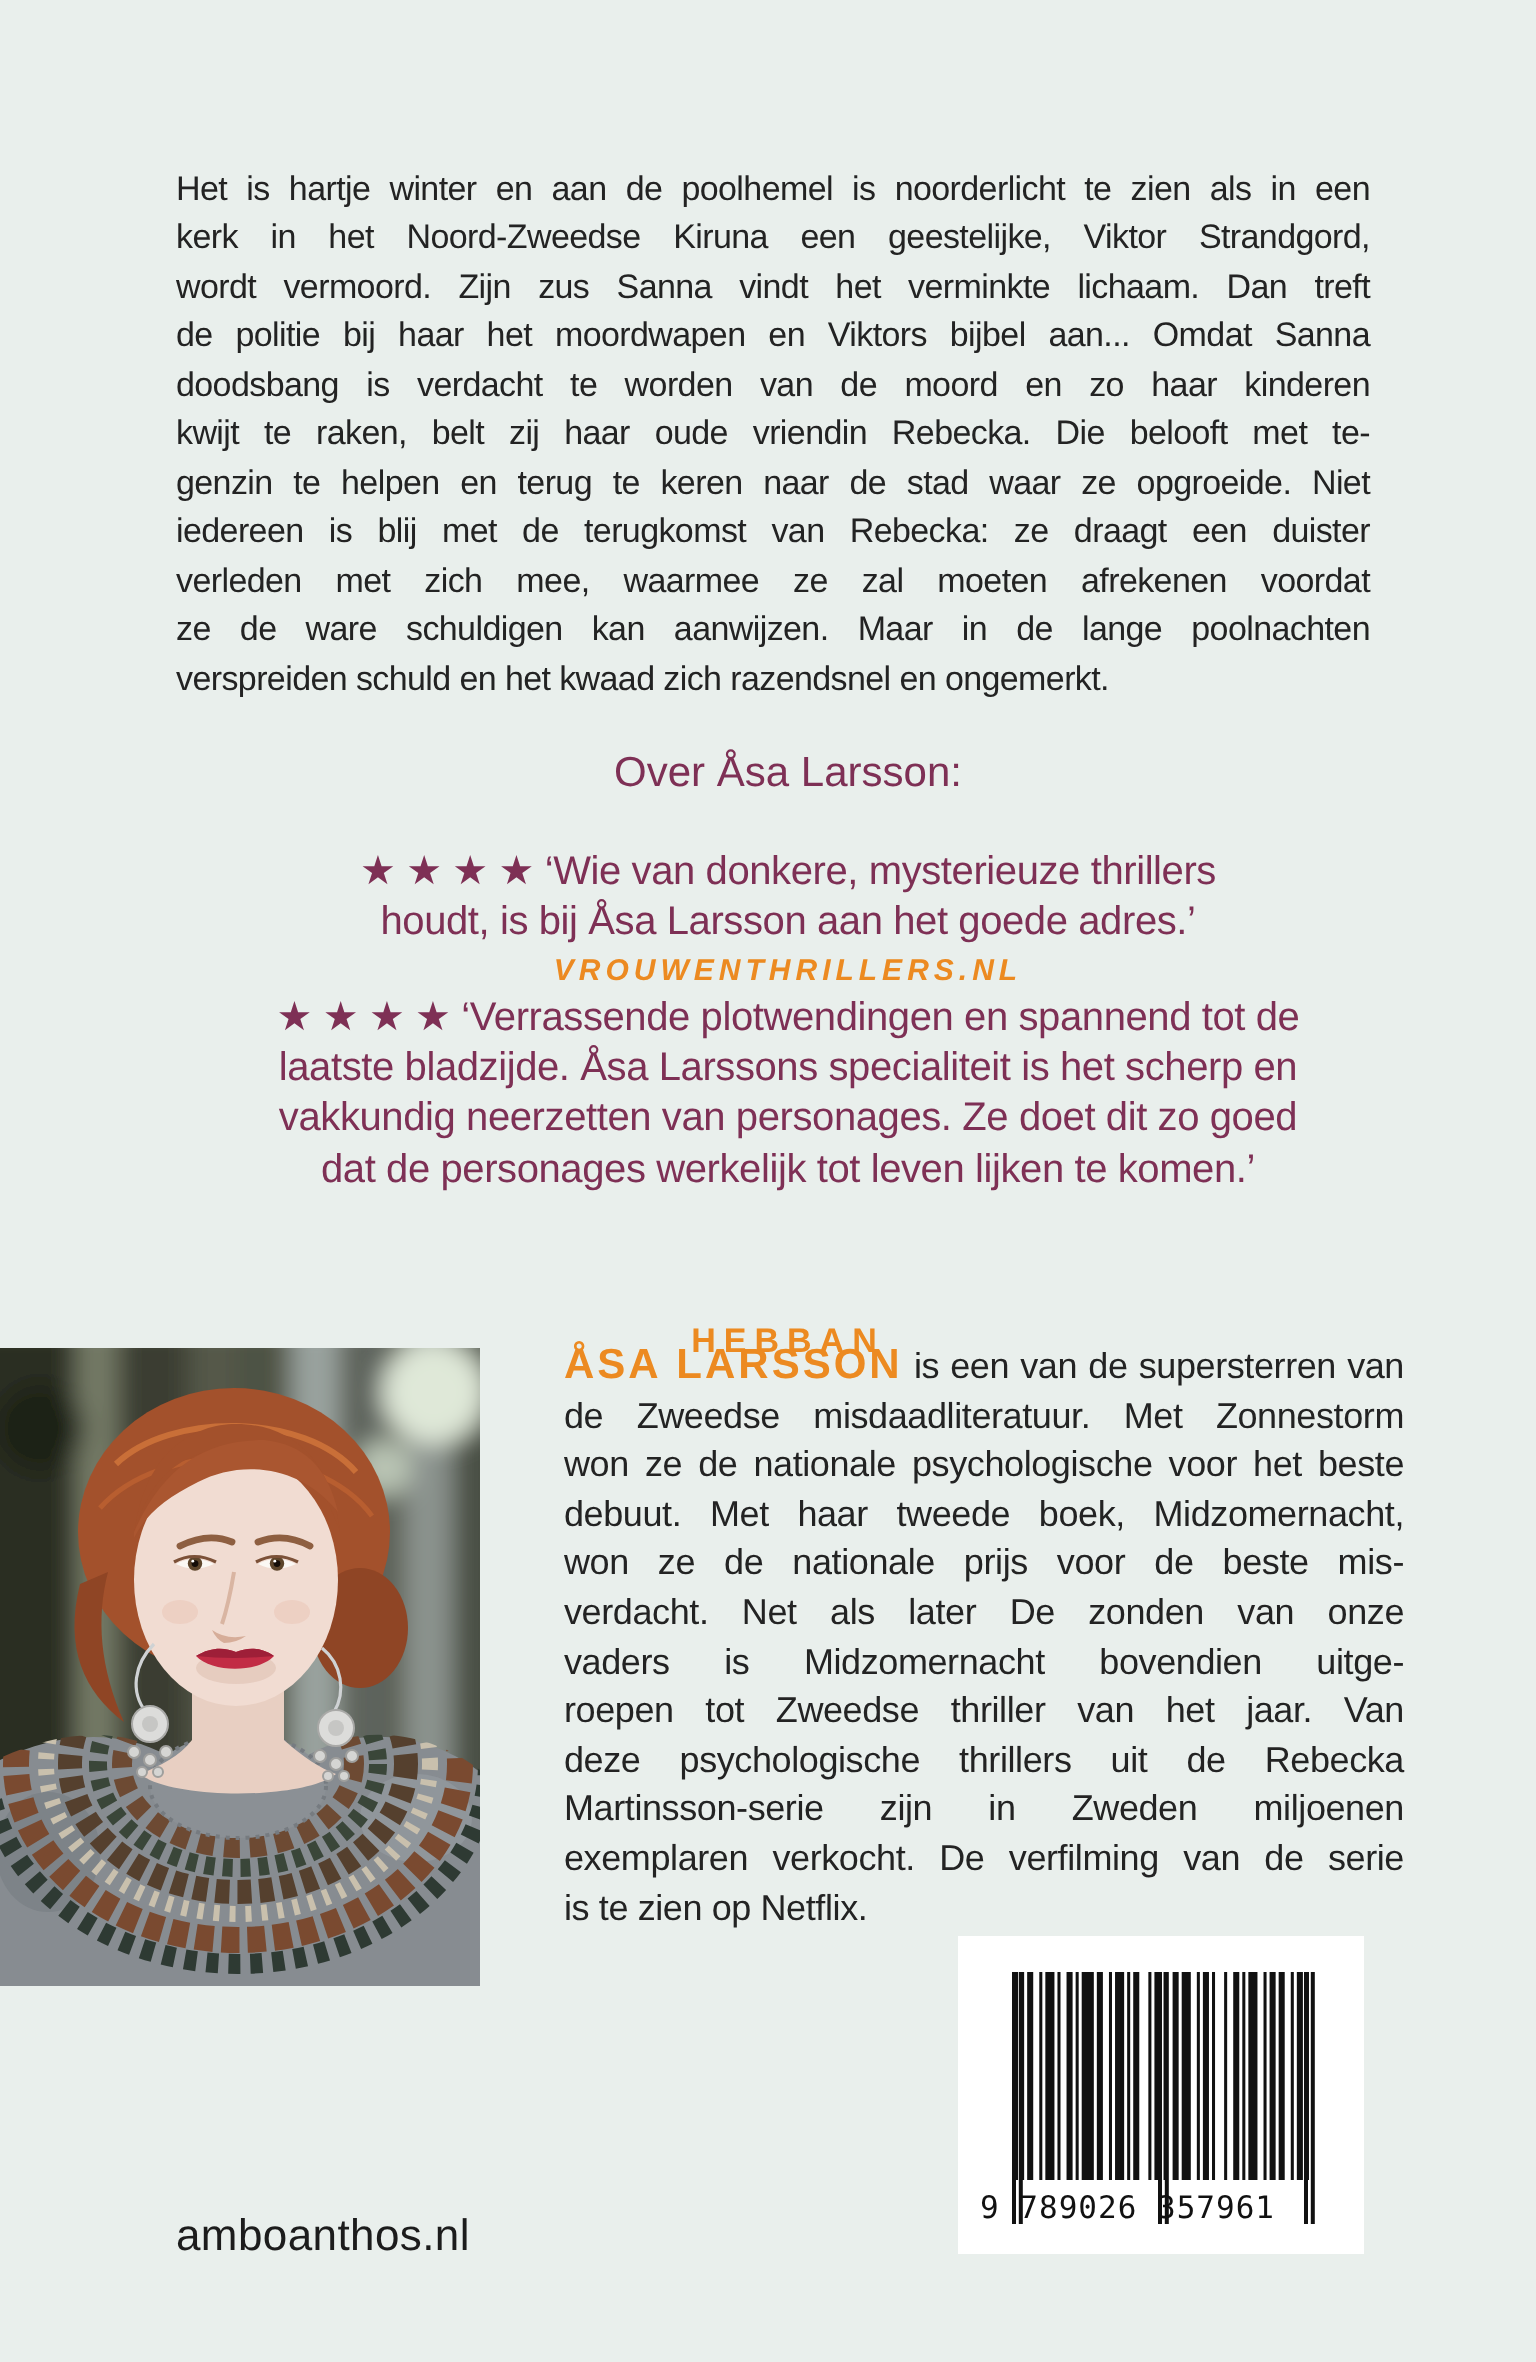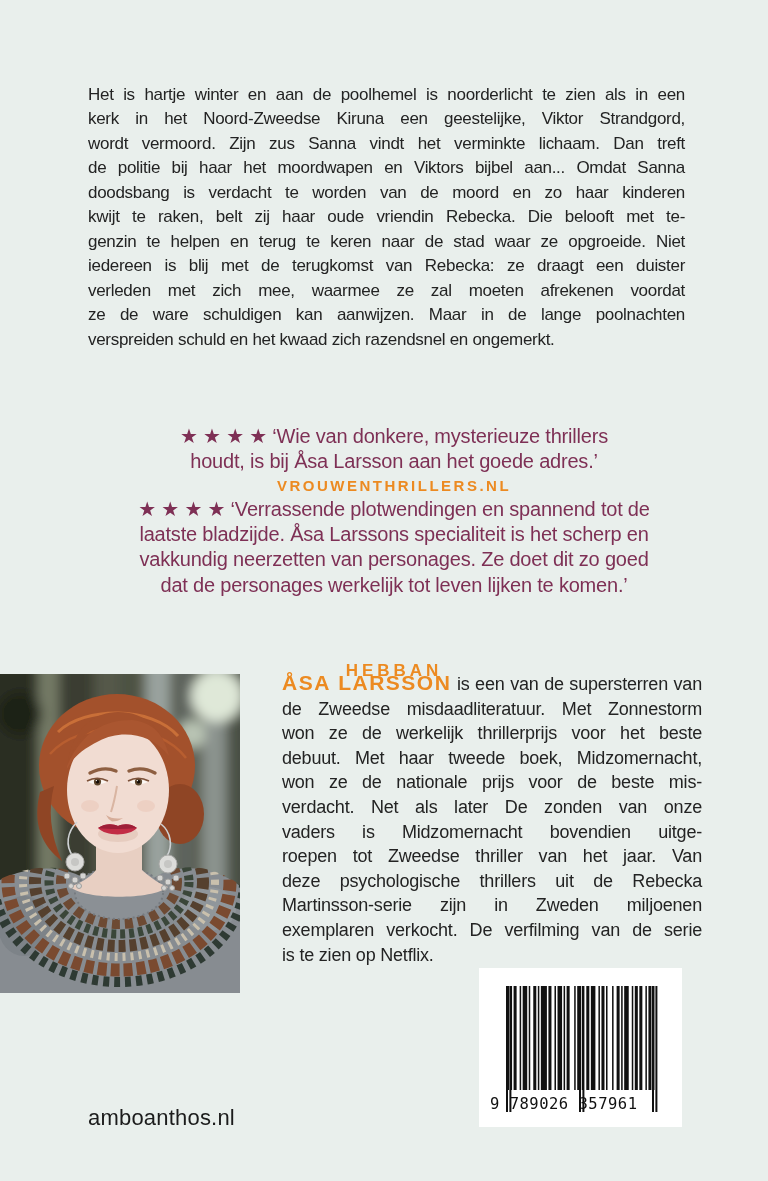--- a/index.html
+++ b/index.html
@@ -25,21 +25,21 @@
   #reviews-heading{top:375px;font-size:21px;color:#7e3055;}
 
   .quote{color:#7e3055;font-size:20px;line-height:25.2px;letter-spacing:-0.2px;}
   .quote .jline,.quote .jline.last{text-align:center;text-align-last:center;}
   #quote1{top:424px;}
   #quote2{top:497px;}
 
   .source{
     color:#ec8a21;font-weight:bold;
   }
-  #source1{top:477px;font-size:15px;letter-spacing:2.5px;}
+  #source1{top:477px;font-size:15px;letter-spacing:2.5px;font-style:italic;}
   #source2{top:661px;font-size:17px;letter-spacing:4px;}
 
   #photo{left:0;top:674px;width:240px;height:319px;}
   #photo svg{display:block;}
 
   #bio{
     left:282px;top:671px;width:420px;
     font-size:18px;line-height:24.6px;letter-spacing:-0.2px;color:#232323;
   }
   #bio .i{}
@@ -67,20 +67,21 @@
       <div class="jline">de politie bij haar het moordwapen en Viktors bijbel aan... Omdat Sanna</div>
       <div class="jline">doodsbang is verdacht te worden van de moord en zo haar kinderen</div>
       <div class="jline">kwijt te raken, belt zij haar oude vriendin Rebecka. Die belooft met te-</div>
       <div class="jline">genzin te helpen en terug te keren naar de stad waar ze opgroeide. Niet</div>
       <div class="jline">iedereen is blij met de terugkomst van Rebecka: ze draagt een duister</div>
       <div class="jline">verleden met zich mee, waarmee ze zal moeten afrekenen voordat</div>
       <div class="jline">ze de ware schuldigen kan aanwijzen. Maar in de lange poolnachten</div>
       <div class="jline last">verspreiden schuld en het kwaad zich razendsnel en ongemerkt.</div>
     </div>
 
+  <div class="abs centerblock" id="reviews-heading">Over Åsa Larsson:</div>
 
   <div class="abs centerblock quote" id="quote1">
       <div class="jline">★ ★ ★ ★ ‘Wie van donkere, mysterieuze thrillers</div>
       <div class="jline last">houdt, is bij Åsa Larsson aan het goede adres.’</div>
     </div>
 
   <div class="abs centerblock source" id="source1">VROUWENTHRILLERS.NL</div>
 
   <div class="abs centerblock quote" id="quote2">
       <div class="jline">★ ★ ★ ★ ‘Verrassende plotwendingen en spannend tot de</div>
@@ -192,21 +193,21 @@
           <circle cx="164" cy="214" r="2.5" fill="#d5d5d3" stroke="#9f9f9d"></circle>
           <circle cx="172" cy="214" r="2.5" fill="#d5d5d3" stroke="#9f9f9d"></circle>
         </g>
       </g>
     </svg>
   </div>
 
   <div class="abs" id="bio">
       <div class="jline"><span class="author">ÅSA LARSSON</span><span> is een van de supersterren van</span></div>
       <div class="jline"><span>de Zweedse misdaadliteratuur. Met </span><span class="i">Zonnestorm</span></div>
-      <div class="jline"><span>won ze de werkelijk thrillerprijs voor het beste</span></div>
+      <div class="jline"><span>won ze de nationale psychologische voor het beste</span></div>
       <div class="jline"><span>debuut. Met haar tweede boek, </span><span class="i">Midzomernacht</span><span>,</span></div>
       <div class="jline"><span>won ze de nationale prijs voor de beste mis-</span></div>
       <div class="jline"><span>verdacht. Net als later </span><span class="i">De zonden van onze</span></div>
       <div class="jline"><span class="i">vaders</span><span> is </span><span class="i">Midzomernacht</span><span> bovendien uitge-</span></div>
       <div class="jline"><span>roepen tot Zweedse thriller van het jaar. Van</span></div>
       <div class="jline"><span>deze psychologische thrillers uit de Rebecka</span></div>
       <div class="jline"><span>Martinsson-serie zijn in Zweden miljoenen</span></div>
       <div class="jline"><span>exemplaren verkocht. De verfilming van de serie</span></div>
       <div class="jline last"><span>is te zien op Netflix.</span></div>
     </div>

